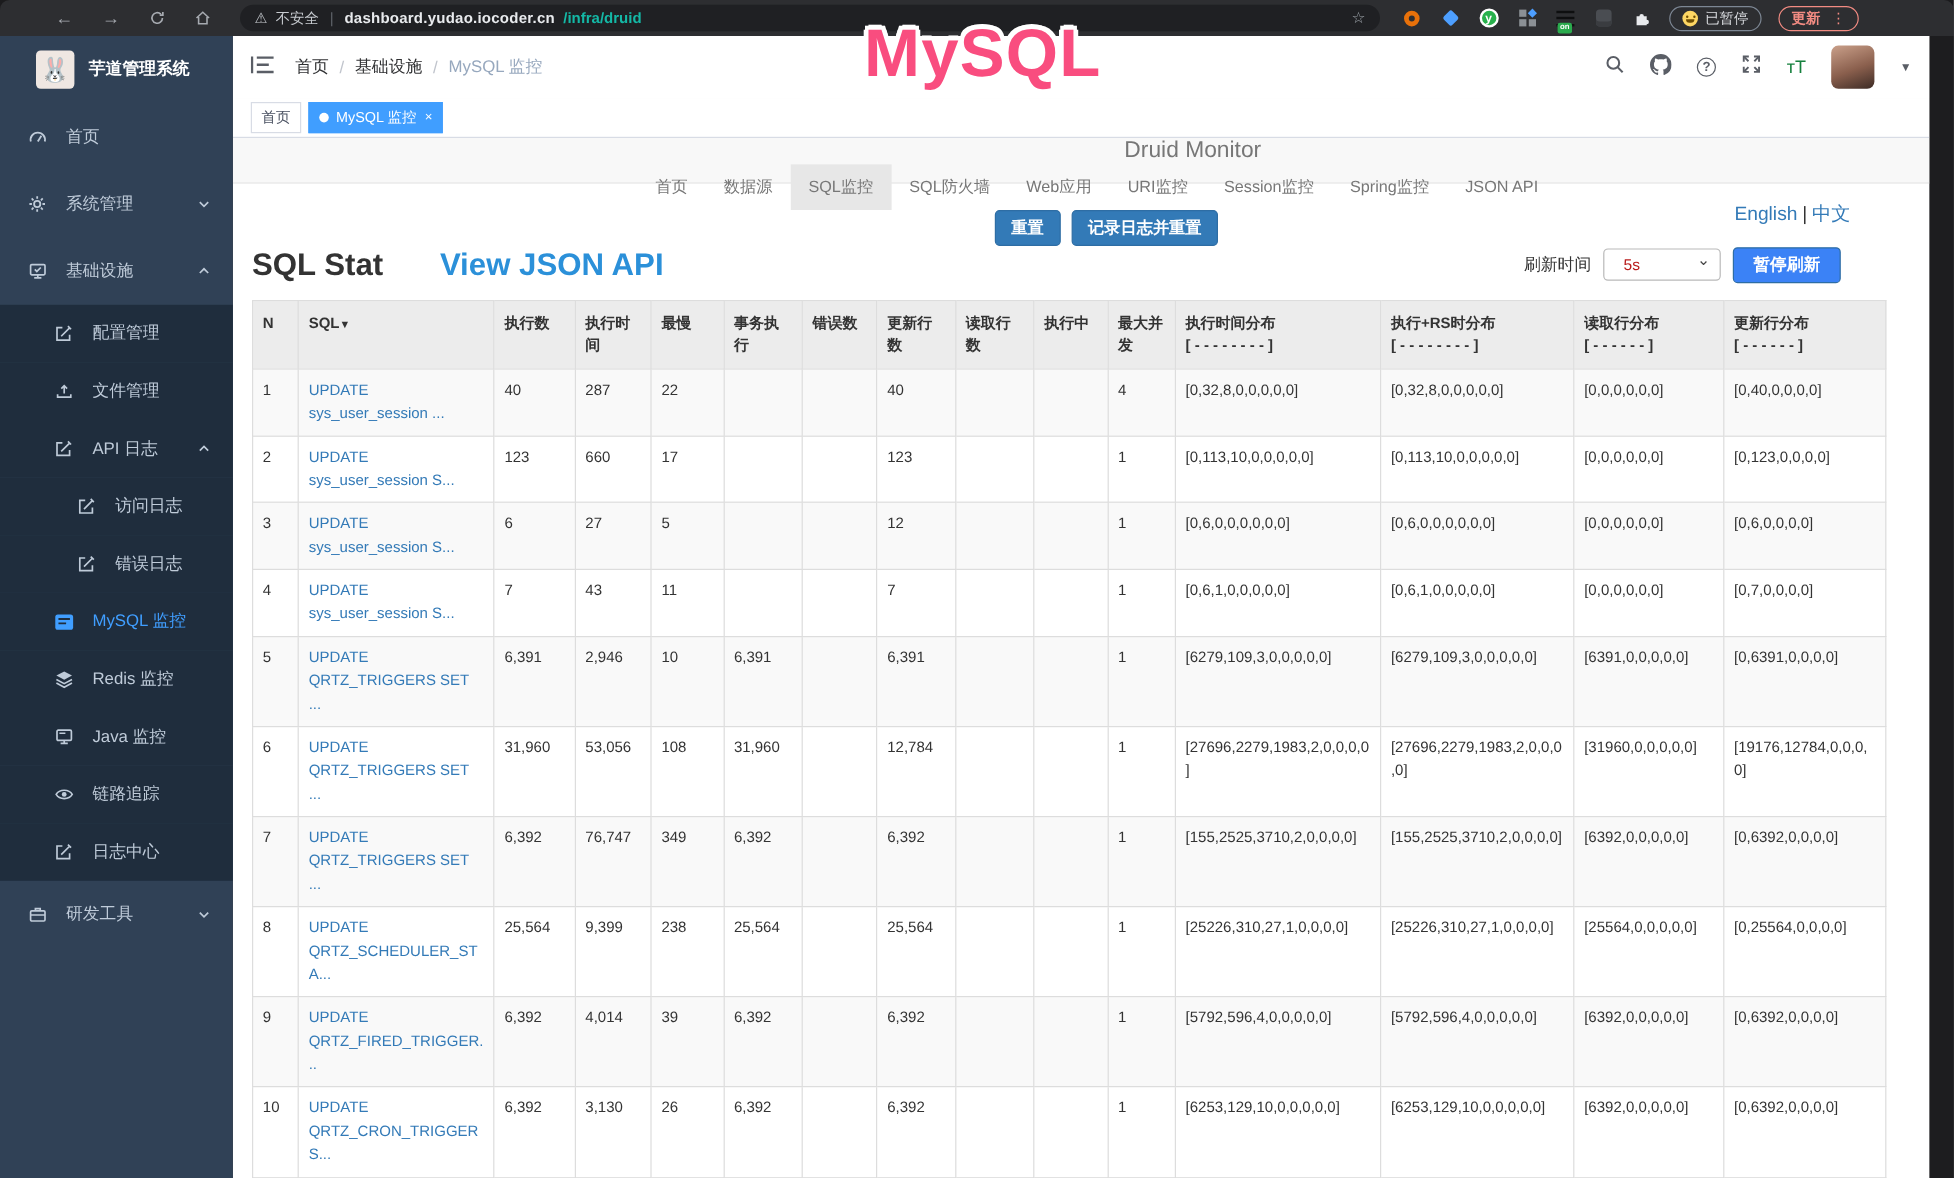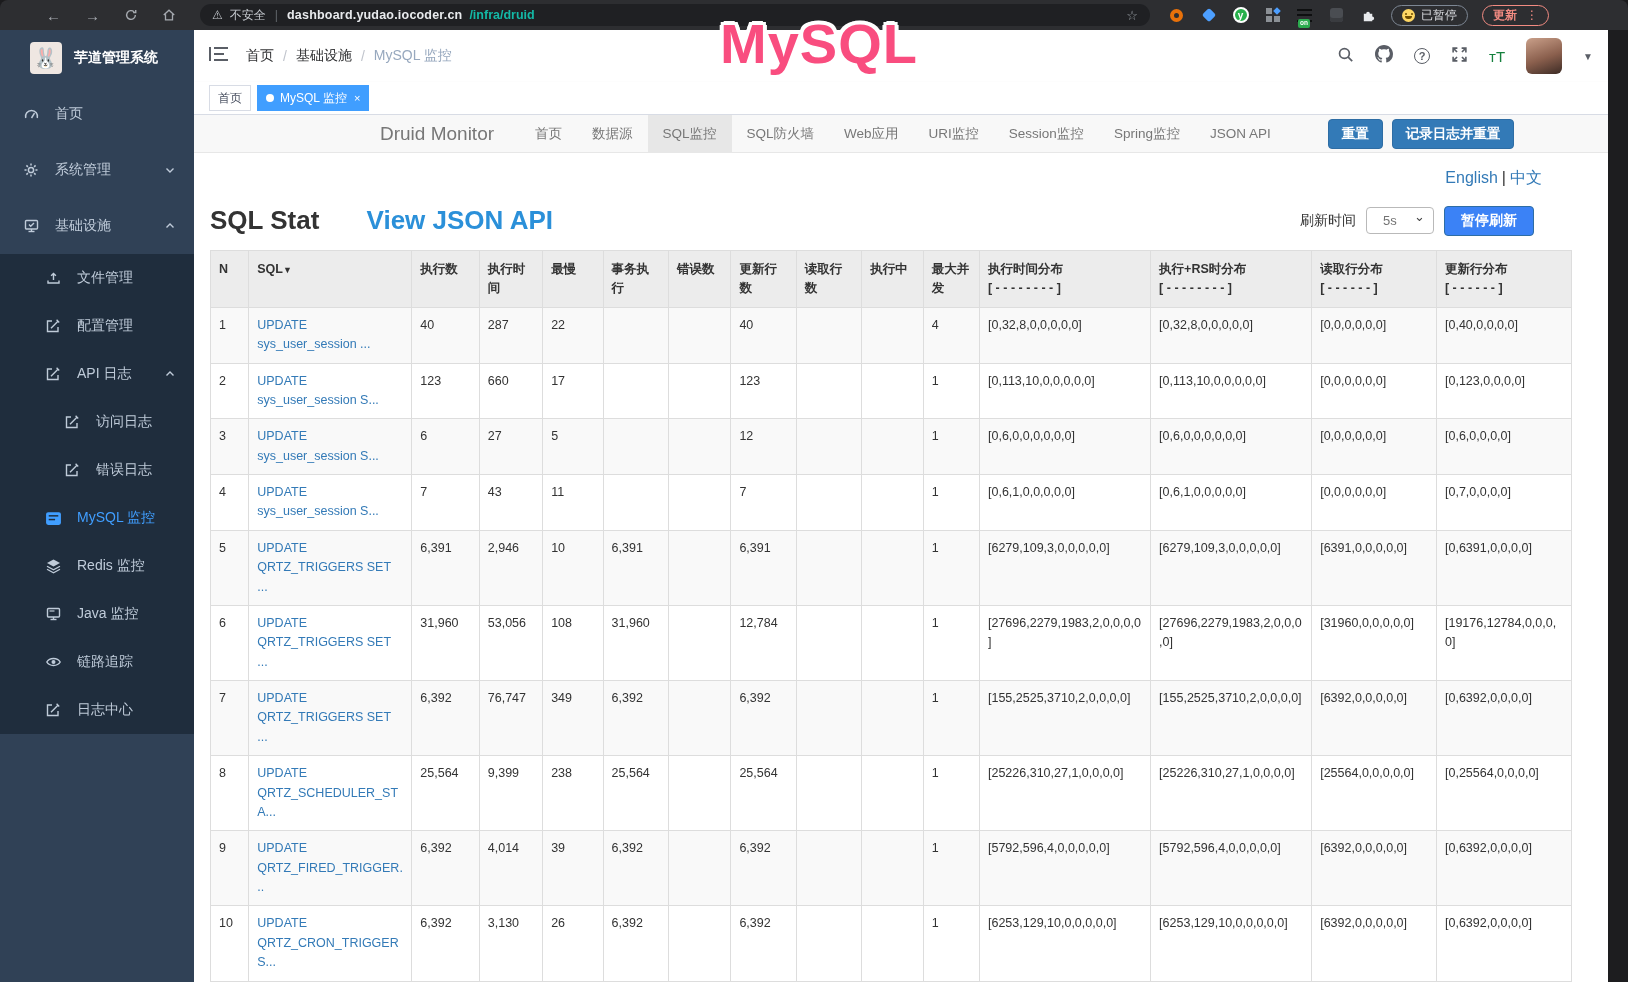--- a/index.html
+++ b/index.html
@@ -85,42 +85,42 @@
   .caret { color:#5a5e66; font-size:10px; }
 
   .tagsbar { height:33px; display:flex; align-items:center; padding-left:15px; gap:6px;
              border-bottom:1px solid #d8dce5; box-shadow:0 1px 3px rgba(0,0,0,.06); background:#fff; }
   .tag { height:26px; display:flex; align-items:center; border:1px solid #d8dce5; background:#fff; color:#495060;
          font-size:12px; padding:0 8px; cursor:pointer; }
   .tag.active { background:#409eff; border-color:#409eff; color:#fff; }
   .tag .dot { width:8px; height:8px; border-radius:50%; background:#fff; margin-right:6px; }
   .tag .x { margin-left:7px; font-size:11px; }
 
-  .druidbar { height:38px; background:#f8f8f8; border-bottom:1px solid #e7e7e7; display:flex; align-items:center; }
+  .druidbar { height:38px; background:#f8f8f8; border-bottom:1px solid #e7e7e7; display:flex; align-items:center;flex-direction:column; }
   .brand { margin-left:186px; font-size:19px; color:#777; }
   .dtabs { display:flex; margin-left:26px; height:38px; }
   .dtab { padding:0 15px; line-height:38px; font-size:13.5px; color:#777; cursor:pointer; white-space:nowrap; }
   .dtab.active { background:#e7e7e7; }
   .dbtns { display:flex; gap:9px; margin-left:42px; }
   .btn-blue { background:#337ab7; border:1px solid #2e6da4; border-radius:4px; color:#fff; font-size:13.5px;
               padding:5px 13px; cursor:pointer; font-weight:bold; }
 
   .langrow { text-align:right; padding:15px 66px 0 0; font-size:16px; }
   .langrow a { color:#337ab7; text-decoration:none; cursor:pointer; }
   .langrow .lsep { color:#333; margin:0 4px; }
 
   .content { padding:0 16px; }
   .headrow { display:flex; align-items:center; margin:16px 0 14px; }
   .headrow h2 { font-size:26px; color:#333; font-weight:bold; }
   .headrow h2 a { color:#2b90d9; text-decoration:none; cursor:pointer;margin-left:40px; }
   .refresh { margin-left:auto; display:flex; align-items:center; gap:10px; padding-right:58px; }
   .refresh label { font-size:14px; color:#333; }
   .selwrap { position:relative; }
-  .selwrap select { appearance:none; -webkit-appearance:none; width:68px; height:27px; border:1px solid #b9b9b9;
-                    border-radius:4px; background:#fff; font-size:13px; padding:0 0 0 16px; color:#737373; }
+  .selwrap select { appearance:none; -webkit-appearance:none; width:98px; height:27px; border:1px solid #b9b9b9;
+                    border-radius:4px; background:#fff; font-size:13px; padding:0 0 0 16px; color:#b91c1c; }
   .selwrap:after { content:"⌄"; position:absolute; right:9px; top:2px; font-size:13px; color:#444; pointer-events:none; }
   .btn-pause { background:#3b82f6; border:1px solid #2e6da4; border-radius:4px; color:#fff; font-size:14px;
                font-weight:bold; padding:5px 16px; cursor:pointer; }
 
   table.stat { width:1362px; border-collapse:collapse; table-layout:fixed; font-size:12.5px; color:#333; }
   table.stat th, table.stat td { border:1px solid #ddd; padding:8px 8px; text-align:left; vertical-align:top;
                                  word-wrap:break-word; line-height:1.55; }
   table.stat thead th { background:#ececec; font-weight:bold; vertical-align:top; padding-top:9px; }
   table.stat thead .sub { font-weight:bold; }
   table.stat tbody tr:nth-child(odd) { background:#f9f9f9; }
@@ -233,35 +233,35 @@
             <line x1="5" y1="13.5" x2="11" y2="13.5" stroke="currentColor" stroke-width="1.4"></line>
           </svg>
         </span>
         <span>基础设施</span>
         <svg class="s-chev" width="12" height="12" viewBox="0 0 12 12">
           <polyline points="2.5,7.5 6,4 9.5,7.5" fill="none" stroke="currentColor" stroke-width="1.4"></polyline>
         </svg>
       </div>
       <div class="s-item lvl2">
         <span class="s-icon">
+          <svg width="16" height="16" viewBox="0 0 16 16">
+            <path d="M13 9v4.5H2.5V3H7" fill="none" stroke="currentColor" stroke-width="1.4"></path>
+            <path d="M6 10.2L13.2 3M11.6 1.8l2.6 2.6" fill="none" stroke="currentColor" stroke-width="1.4"></path>
+          </svg>
+        </span>
+        <span>配置管理</span>
+      </div>
+      <div class="s-item lvl2">
+        <span class="s-icon">
           <svg width="17" height="16" viewBox="0 0 16 16">
             <path d="M8 10V3.5M5.6 5.8L8 3.4l2.4 2.4" fill="none" stroke="currentColor" stroke-width="1.4"></path>
             <path d="M2.5 10.5v2.5h11v-2.5" fill="none" stroke="currentColor" stroke-width="1.4"></path>
           </svg>
         </span>
         <span>文件管理</span>
-      </div>
-      <div class="s-item lvl2">
-        <span class="s-icon">
-          <svg width="16" height="16" viewBox="0 0 16 16">
-            <path d="M13 9v4.5H2.5V3H7" fill="none" stroke="currentColor" stroke-width="1.4"></path>
-            <path d="M6 10.2L13.2 3M11.6 1.8l2.6 2.6" fill="none" stroke="currentColor" stroke-width="1.4"></path>
-          </svg>
-        </span>
-        <span>配置管理</span>
       </div>
       <div class="s-item lvl2">
         <span class="s-icon">
           <svg width="16" height="16" viewBox="0 0 16 16">
             <path d="M13 9v4.5H2.5V3H7" fill="none" stroke="currentColor" stroke-width="1.4"></path>
             <path d="M6 10.2L13.2 3M11.6 1.8l2.6 2.6" fill="none" stroke="currentColor" stroke-width="1.4"></path>
           </svg>
         </span>
         <span>API 日志</span>
         <svg class="s-chev" width="12" height="12" viewBox="0 0 12 12">
@@ -326,20 +326,33 @@
         <span>链路追踪</span>
       </div>
       <div class="s-item lvl2">
         <span class="s-icon">
           <svg width="16" height="16" viewBox="0 0 16 16">
             <path d="M13 9v4.5H2.5V3H7" fill="none" stroke="currentColor" stroke-width="1.4"></path>
             <path d="M6 10.2L13.2 3M11.6 1.8l2.6 2.6" fill="none" stroke="currentColor" stroke-width="1.4"></path>
           </svg>
         </span>
         <span>日志中心</span>
+      </div>
+      <div class="s-item lvl1">
+        <span class="s-icon">
+          <svg width="17" height="16" viewBox="0 0 16 16">
+            <rect x="2" y="5" width="12" height="8.5" rx="1" fill="none" stroke="currentColor" stroke-width="1.4"></rect>
+            <path d="M6 5V3.2h4V5" fill="none" stroke="currentColor" stroke-width="1.4"></path>
+            <line x1="2" y1="8.5" x2="14" y2="8.5" stroke="currentColor" stroke-width="1.2"></line>
+          </svg>
+        </span>
+        <span>研发工具</span>
+        <svg class="s-chev" width="12" height="12" viewBox="0 0 12 12">
+          <polyline points="2.5,4.5 6,8 9.5,4.5" fill="none" stroke="currentColor" stroke-width="1.4"></polyline>
+        </svg>
       </div>
     </div>
 </div>
 
 <div class="main">
 
   <div class="appnav">
     <span class="hamburger">
       <svg width="20" height="18" viewBox="0 0 20 18">
           <g stroke="#5a5e66" stroke-width="2">

